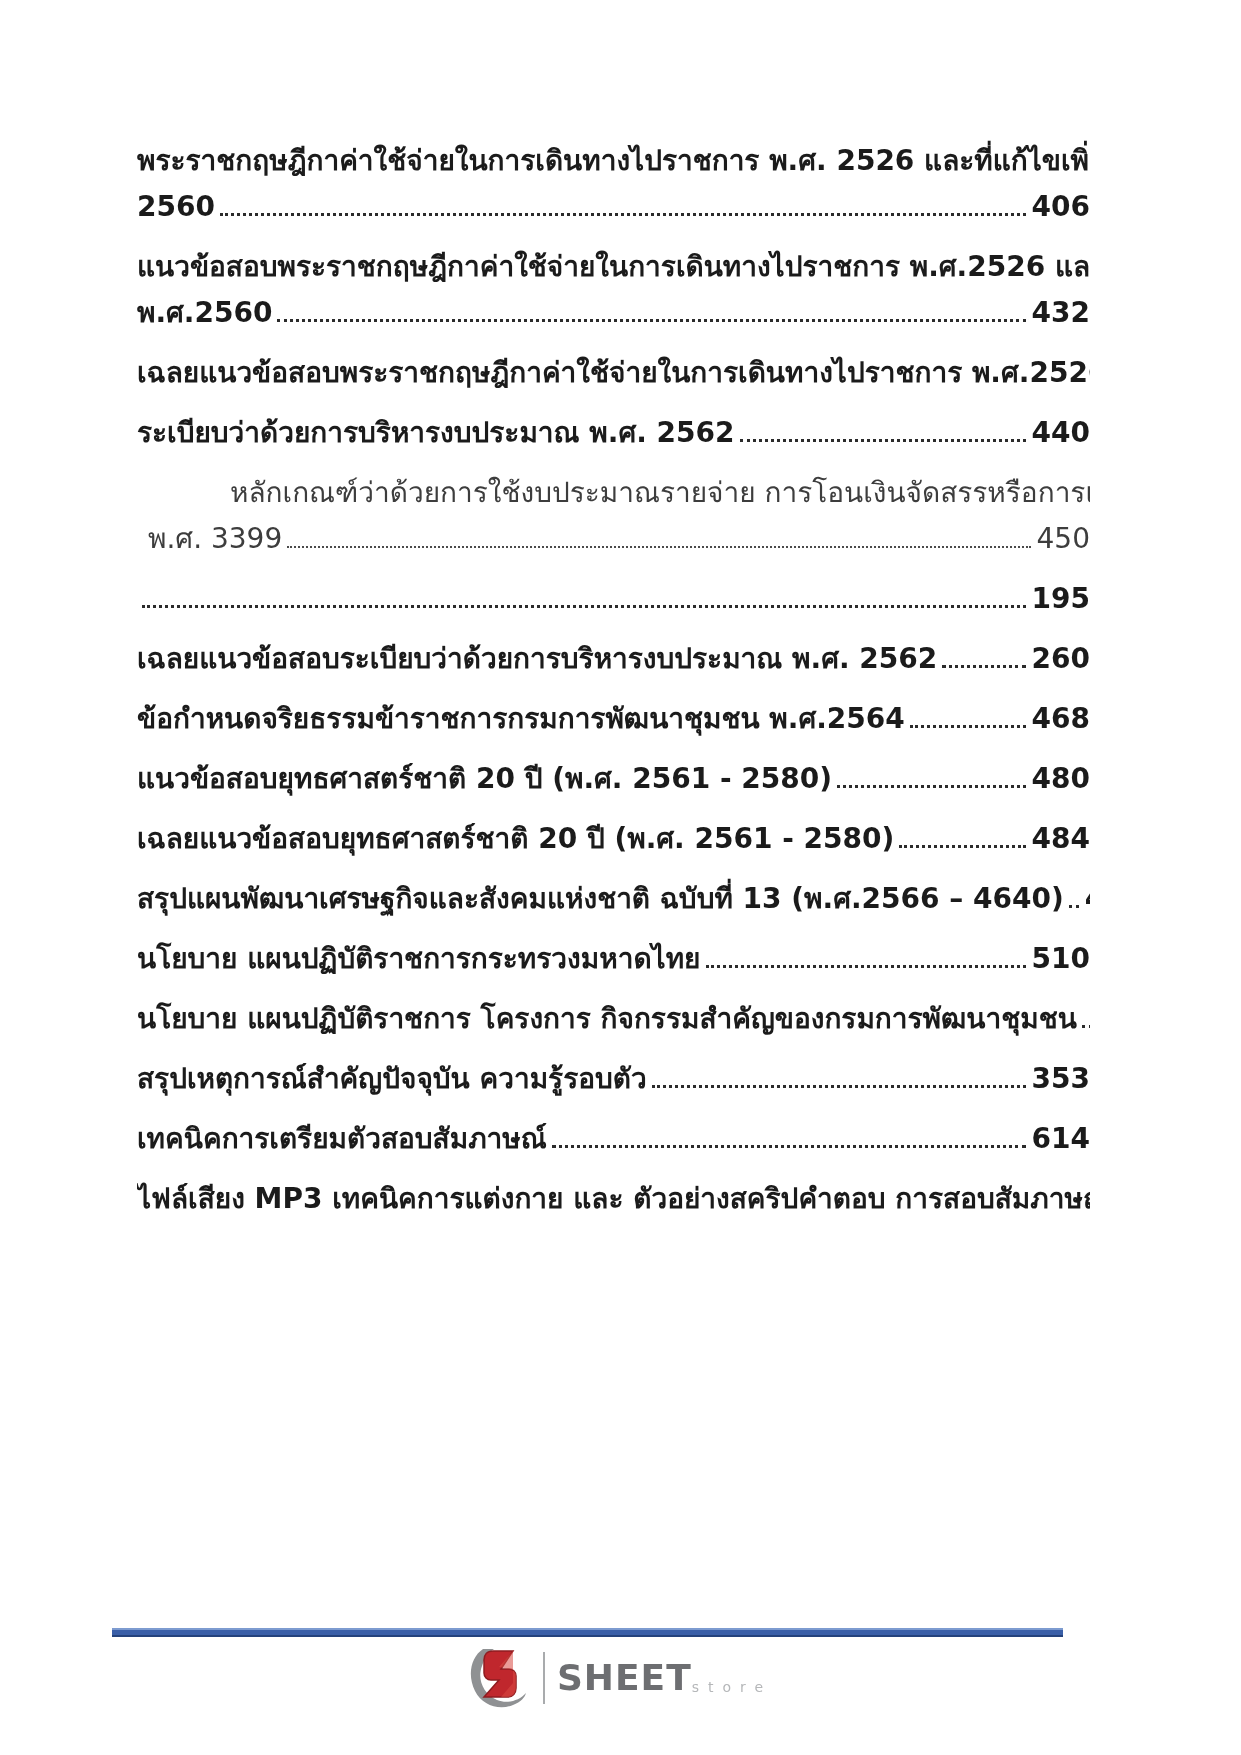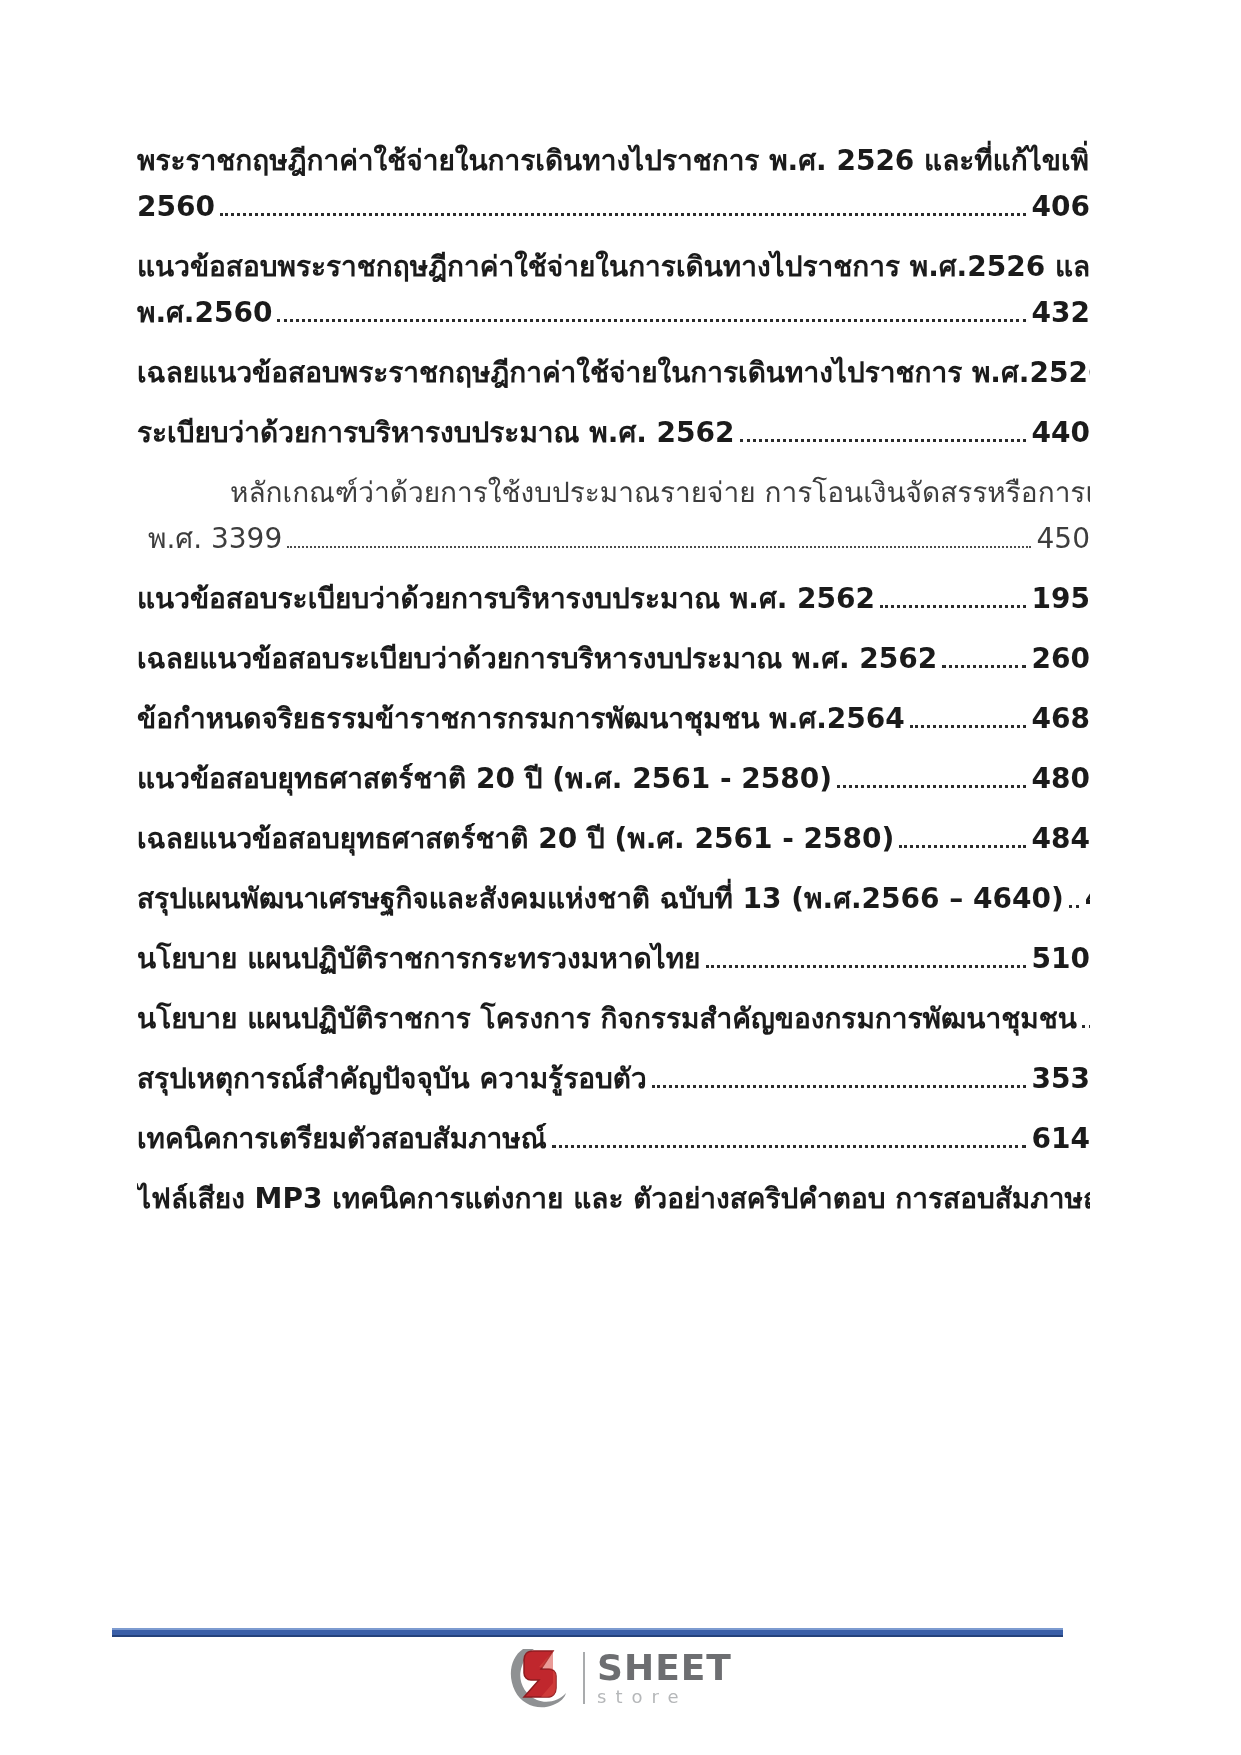--- a/index.html
+++ b/index.html
@@ -34,28 +34,28 @@
   .footer-rule{
     position:absolute;top:1628px;left:112px;width:951px;height:9px;
     background:linear-gradient(#7d9bd0 0 2px,var(--rule-blue,#3a5fa8) 2px 7px,#24427c 7px 9px);
   }
   .brand{
     position:absolute;top:1645px;left:0;width:1241px;
     display:flex;justify-content:center;align-items:center;gap:12px;
   }
   .brand-icon{width:62px;height:66px;flex:0 0 auto;}
   .brand-divider{width:2px;height:52px;background:#a9abad;flex:0 0 auto;}
-  .brand-textblock{display:flex;flex-direction:column;justify-content:center;}
+  .brand-textblock{display:flex;justify-content:center;}
   .brand-name{
     font-size:36px;font-weight:bold;letter-spacing:1px;
     color:var(--brand-gray,#6d6e71);line-height:36px;
   }
   .brand-sub{
-    font-size:18px;letter-spacing:9px;color:var(--brand-light-gray,#b5b7b9);
-    line-height:18px;margin-top:2px;
+    font-size:14px;letter-spacing:9px;color:var(--brand-light-gray,#b5b7b9);
+    line-height:18px;margin-top:18px;
   }
 </style>
 </head>
 <body>
 
 <div class="page">
 
   <div class="toc" id="toc-list">
       <div class="toc-entry">
         <div class="toc-line first">
@@ -94,21 +94,20 @@
           <span class="toc-text">หลักเกณฑ์ว่าด้วยการใช้งบประมาณรายจ่าย การโอนเงินจัดสรรหรือการเปลี่ยนแปลงเงินจัดสรร</span>
         </div>
         <div class="toc-line">
           <span class="toc-text">พ.ศ. 3399</span>
           <span class="leader"></span>
           <span class="toc-page">450</span>
         </div>
       </div>
       <div class="toc-entry">
         <div class="toc-line first">
-          <span class="toc-text">แนวข้อสอบระเบียบว่าด้วยการบริหารงบประมาณ พ.ศ. 2562</span>
           <span class="leader"></span>
           <span class="toc-page">195</span>
         </div>
       </div>
       <div class="toc-entry">
         <div class="toc-line first">
           <span class="toc-text">เฉลยแนวข้อสอบระเบียบว่าด้วยการบริหารงบประมาณ พ.ศ. 2562</span>
           <span class="leader"></span>
           <span class="toc-page">260</span>
         </div>

